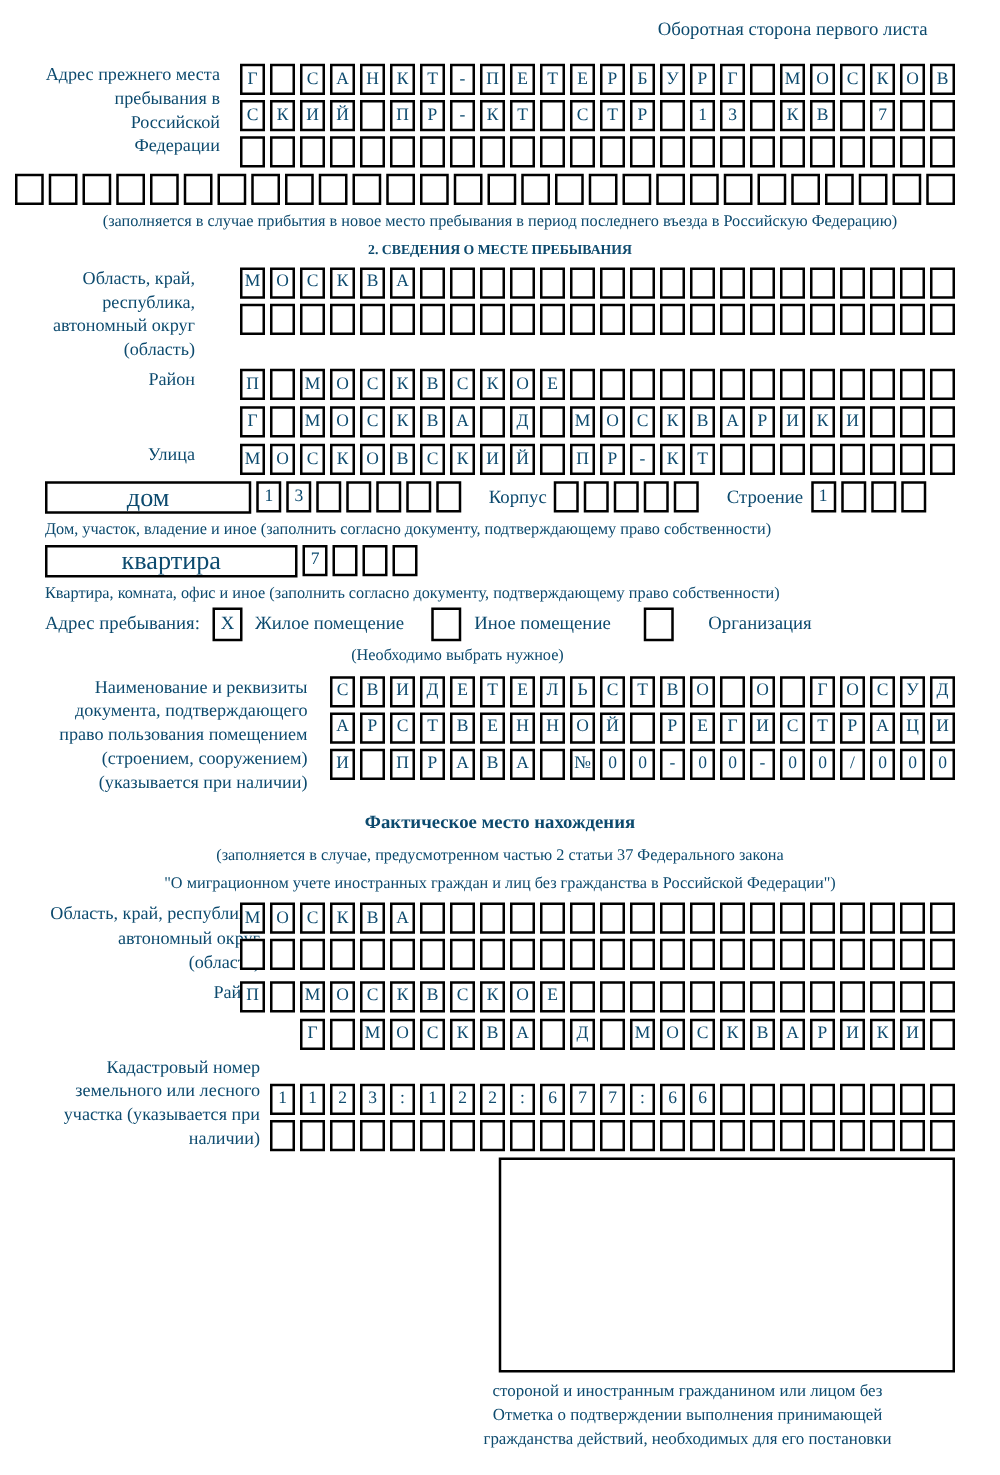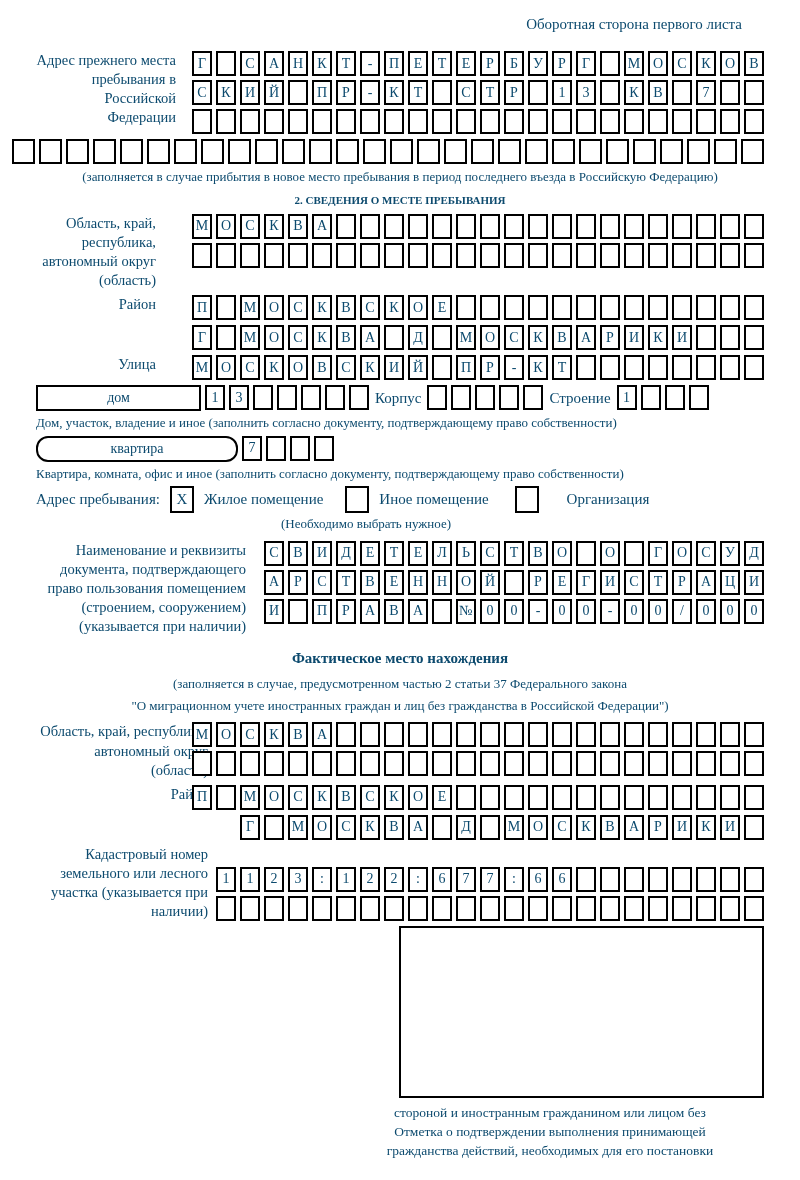--- a/index.html
+++ b/index.html
@@ -28,24 +28,24 @@
   .off22 { margin-top:22px; }
 
   .note { font-size:13px; line-height:1.35; margin-bottom:4px; }
   .center { text-align:center; }
   .h2 { text-align:center; font-weight:bold; font-size:11px; margin:8px 0 8px 0; }
   .h2b { text-align:center; font-weight:bold; font-size:15px; margin:14px 0 8px 0; }
 
   .dom-row { display:flex; align-items:flex-start; margin-bottom:3px; }
   .bigbox {
     flex:0 0 auto; height:26px; border:2px solid #000; display:flex;
-    align-items:center; justify-content:center; font-size:14px; background:#fff;
+    align-items:center; justify-content:center; font-size:21px; background:#fff;
   }
-  .bw165 { width:165px; } .bw202 { width:202px;border-radius:12px; }
-  .inline-label { font-size:15px; line-height:26px; padding:0 6px; white-space:nowrap; }
+  .bw165 { width:165px; } .bw202 { width:202px; }
+  .inline-label { font-size:15px; line-height:26px; padding:0 6px; white-space:nowrap;margin-left:16px; }
 
   .mesto-row { display:flex; align-items:center; margin:4px 0 2px 0; font-size:15px; }
   .checkbox {
     flex:0 0 auto; width:24px; height:27px; border:2px solid #000; display:flex;
     align-items:center; justify-content:center; font-size:15px; margin:0 10px 0 10px; background:#fff;
   }
   .mesto-note { margin-left:180px; width:300px; text-align:center; margin-bottom:8px; }
 
   .gap4 { width:4px; flex:0 0 auto; }
   .mb8 { margin-bottom:8px; }

